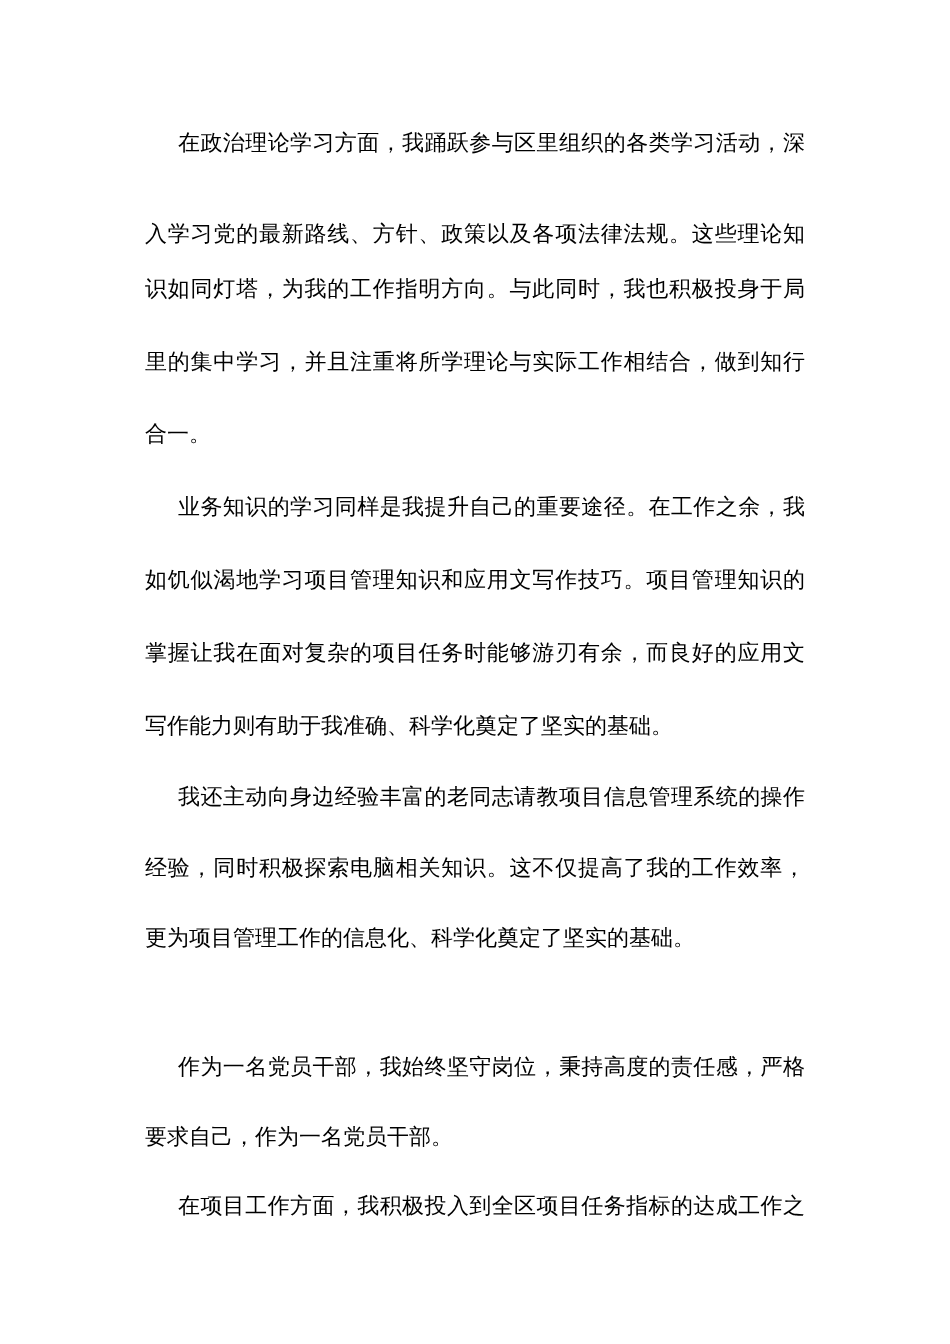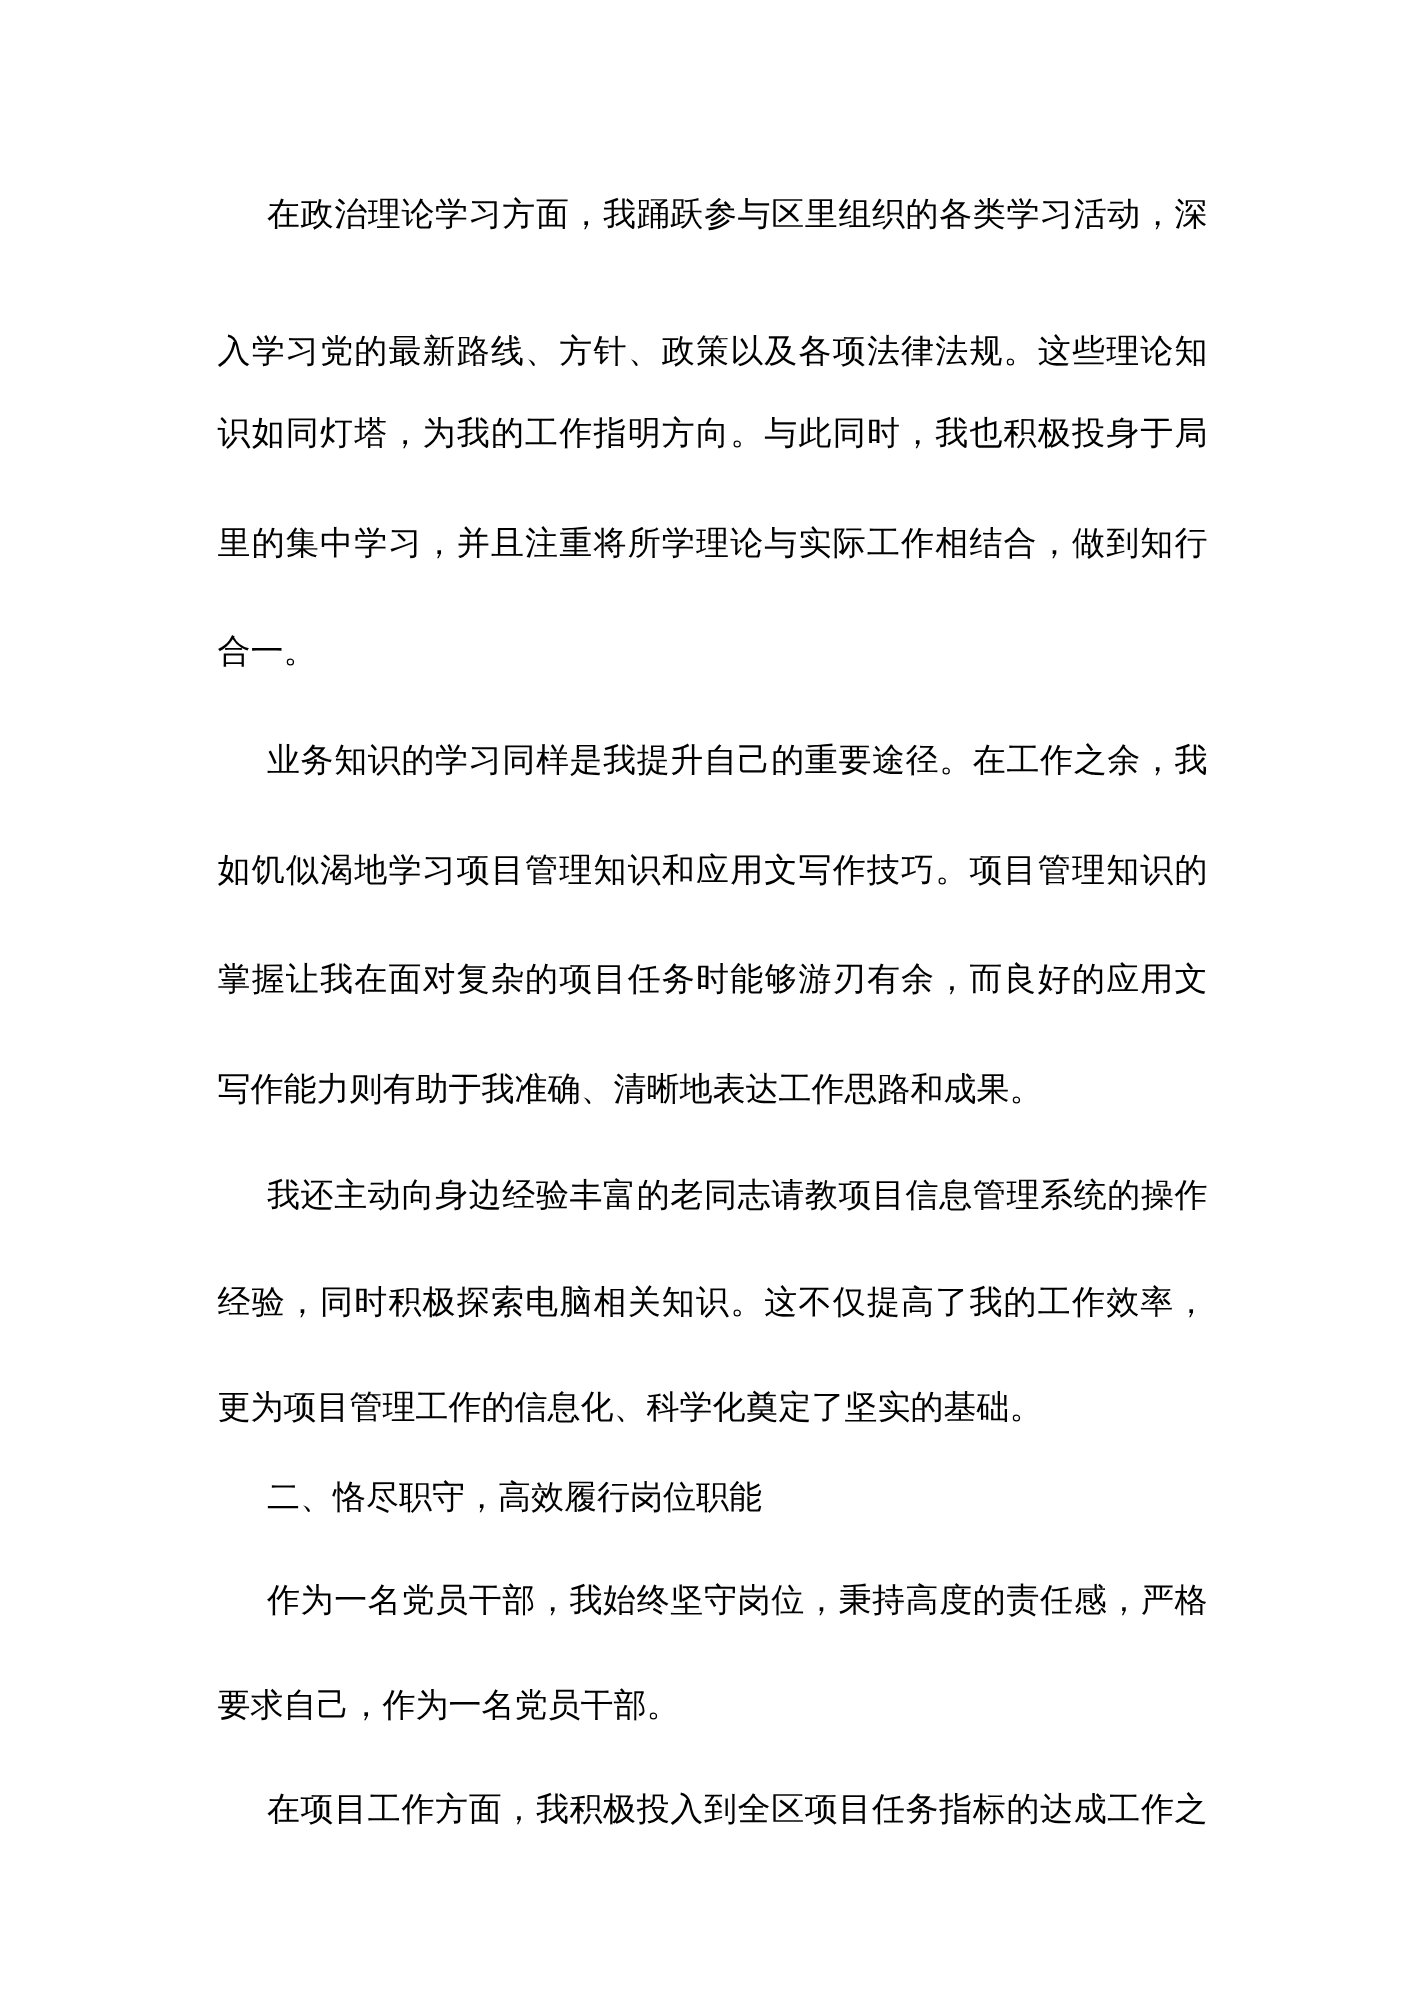--- a/index.html
+++ b/index.html
@@ -50,22 +50,21 @@
 <div class="page">
   <div class="text-area">
     <div class="line indent" style="top:128px">在政治理论学习方面，我踊跃参与区里组织的各类学习活动，深</div>
     <div class="line" style="top:219px">入学习党的最新路线、方针、政策以及各项法律法规。这些理论知</div>
     <div class="line" style="top:347px">里的集中学习，并且注重将所学理论与实际工作相结合，做到知行</div>
     <div class="line" style="top:274px">识如同灯塔，为我的工作指明方向。与此同时，我也积极投身于局</div>
     <div class="line end" style="top:419px">合一。</div>
     <div class="line indent" style="top:492px">业务知识的学习同样是我提升自己的重要途径。在工作之余，我</div>
     <div class="line" style="top:565px">如饥似渴地学习项目管理知识和应用文写作技巧。项目管理知识的</div>
     <div class="line" style="top:638px">掌握让我在面对复杂的项目任务时能够游刃有余，而良好的应用文</div>
-    <div class="line end" style="top:711px">写作能力则有助于我准确、清晰地表达工作思路和成果。</div>
+    <div class="line end" style="top:711px">写作能力则有助于我准确、科学化奠定了坚实的基础。</div>
     <div class="line indent" style="top:782px">我还主动向身边经验丰富的老同志请教项目信息管理系统的操作</div>
     <div class="line" style="top:853px">经验，同时积极探索电脑相关知识。这不仅提高了我的工作效率，</div>
     <div class="line end" style="top:923px">更为项目管理工作的信息化、科学化奠定了坚实的基础。</div>
-    <div class="line indent end" style="top:983px">二、恪尽职守，高效履行岗位职能</div>
     <div class="line indent" style="top:1052px">作为一名党员干部，我始终坚守岗位，秉持高度的责任感，严格</div>
     <div class="line end" style="top:1122px">要求自己，作为一名党员干部。</div>
     <div class="line indent" style="top:1191px">在项目工作方面，我积极投入到全区项目任务指标的达成工作之</div>
   </div>
 </div>
 
 </body></html>

